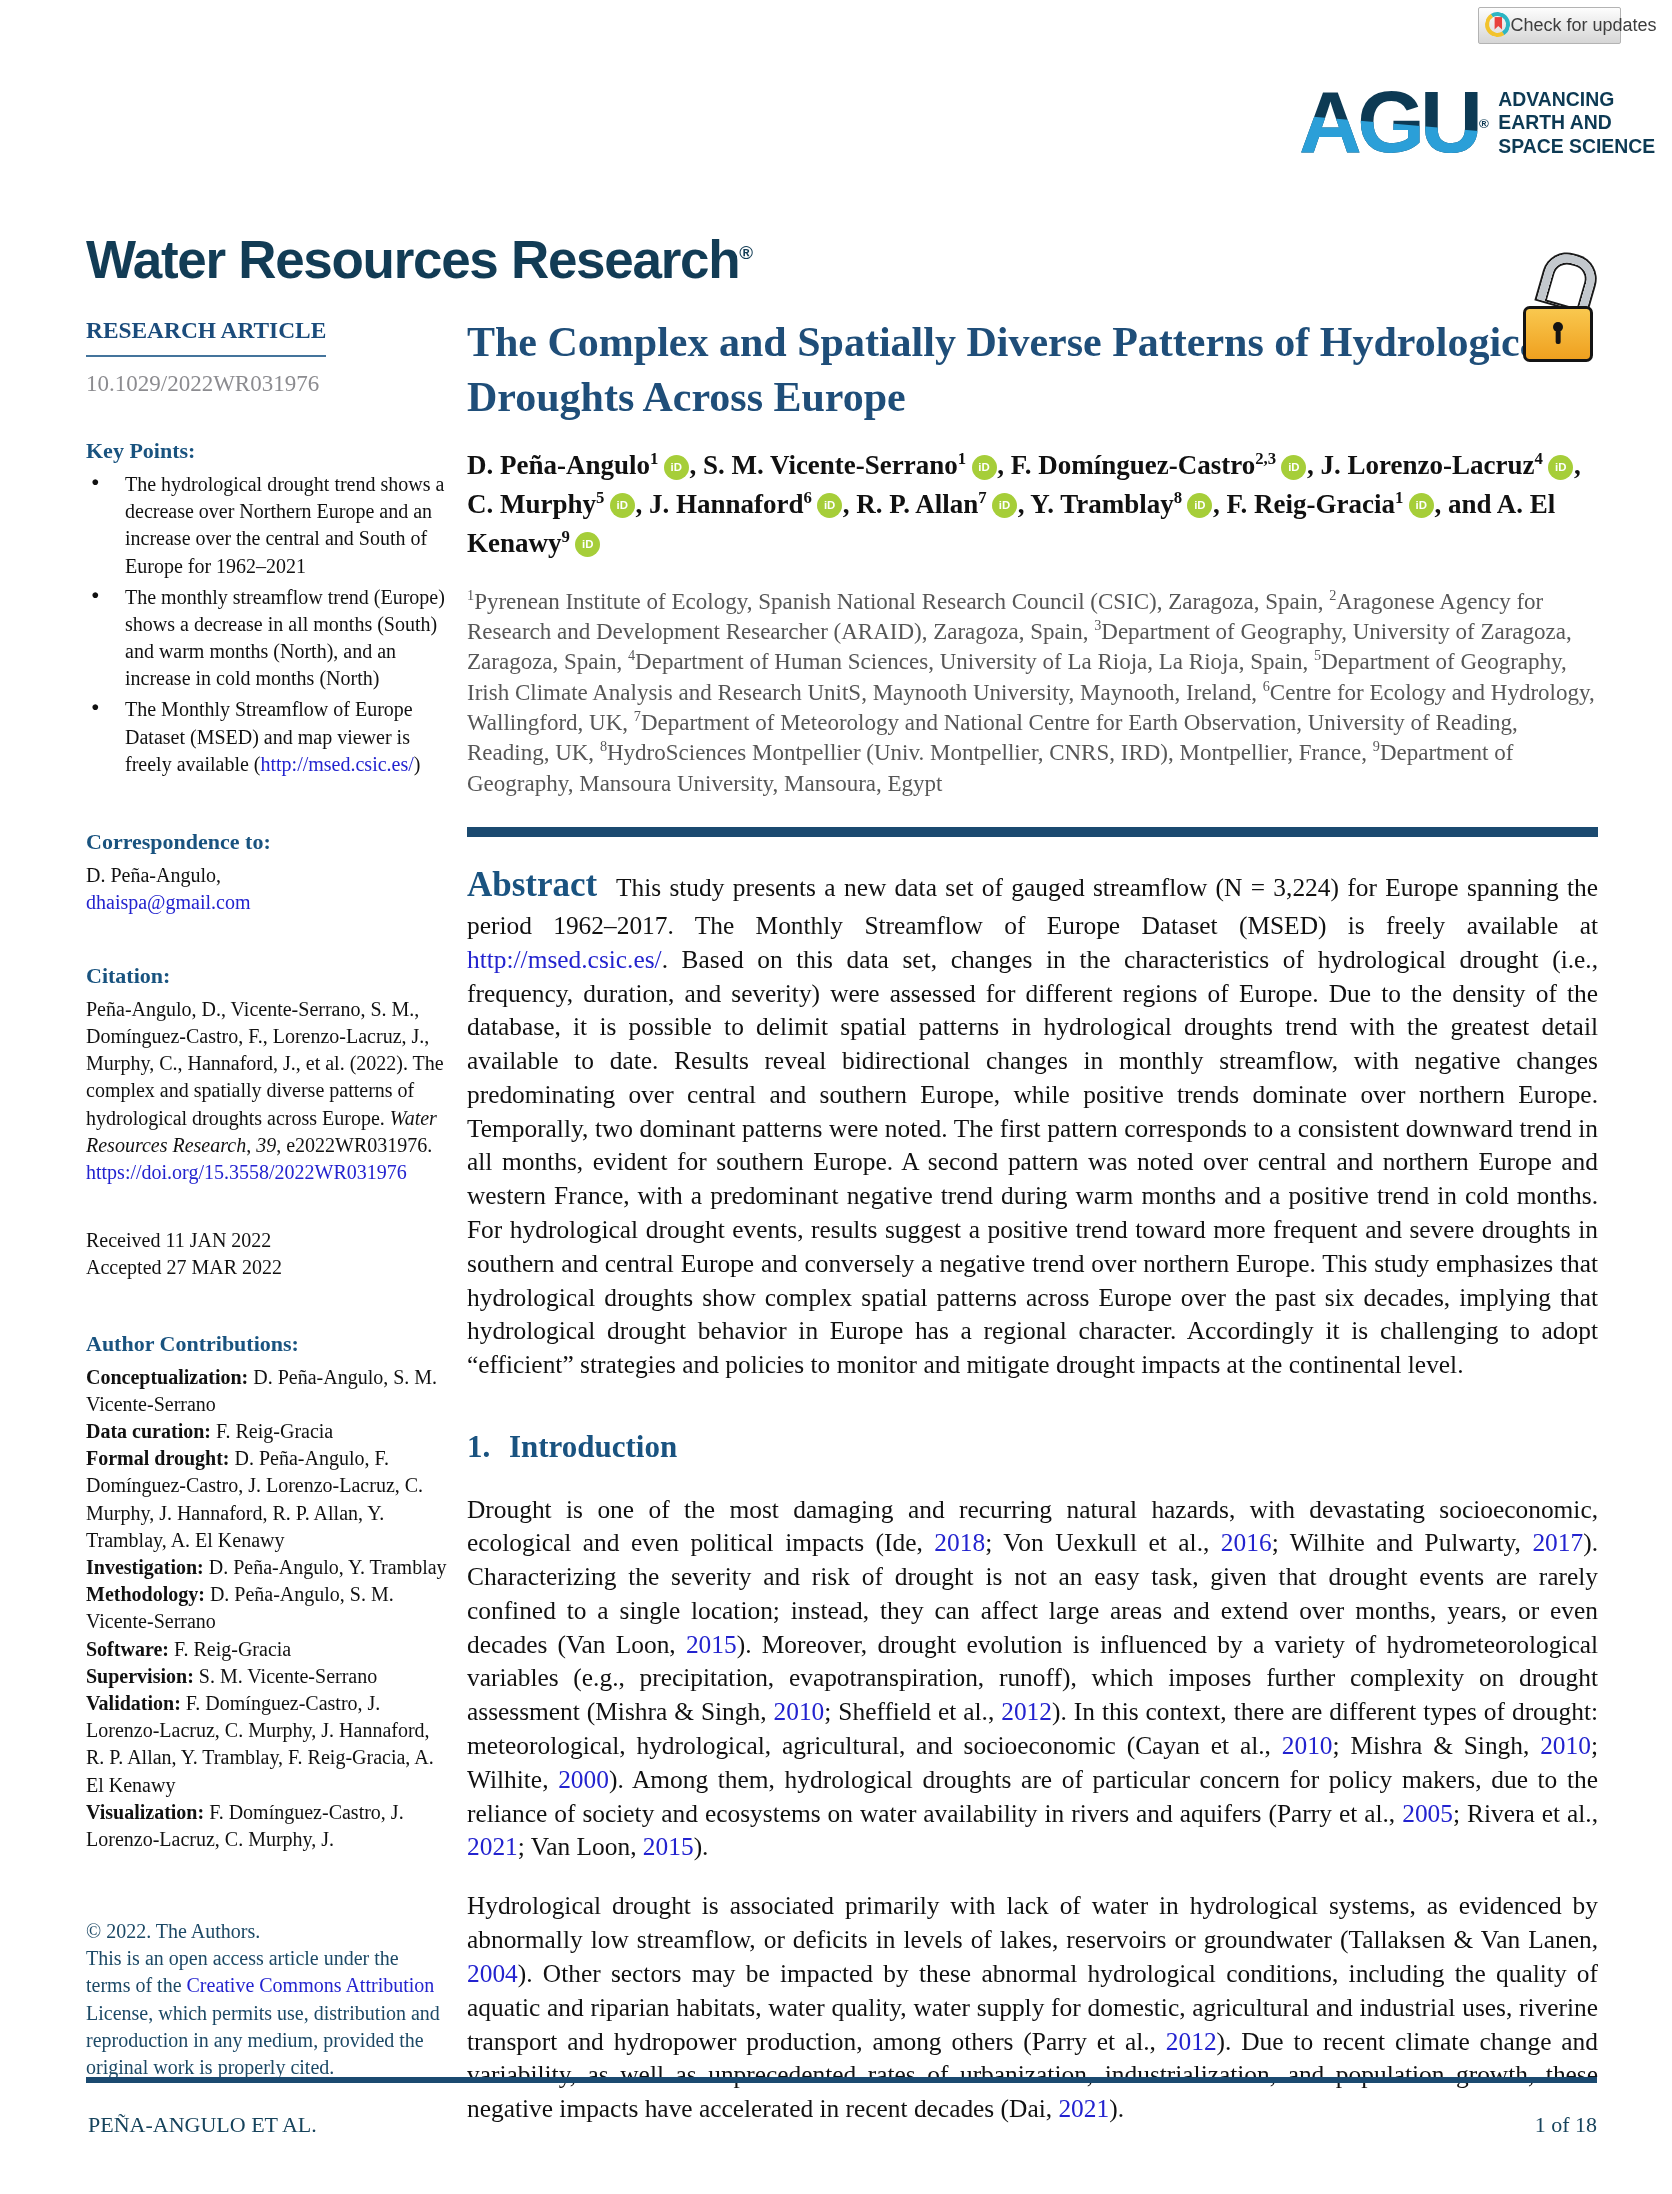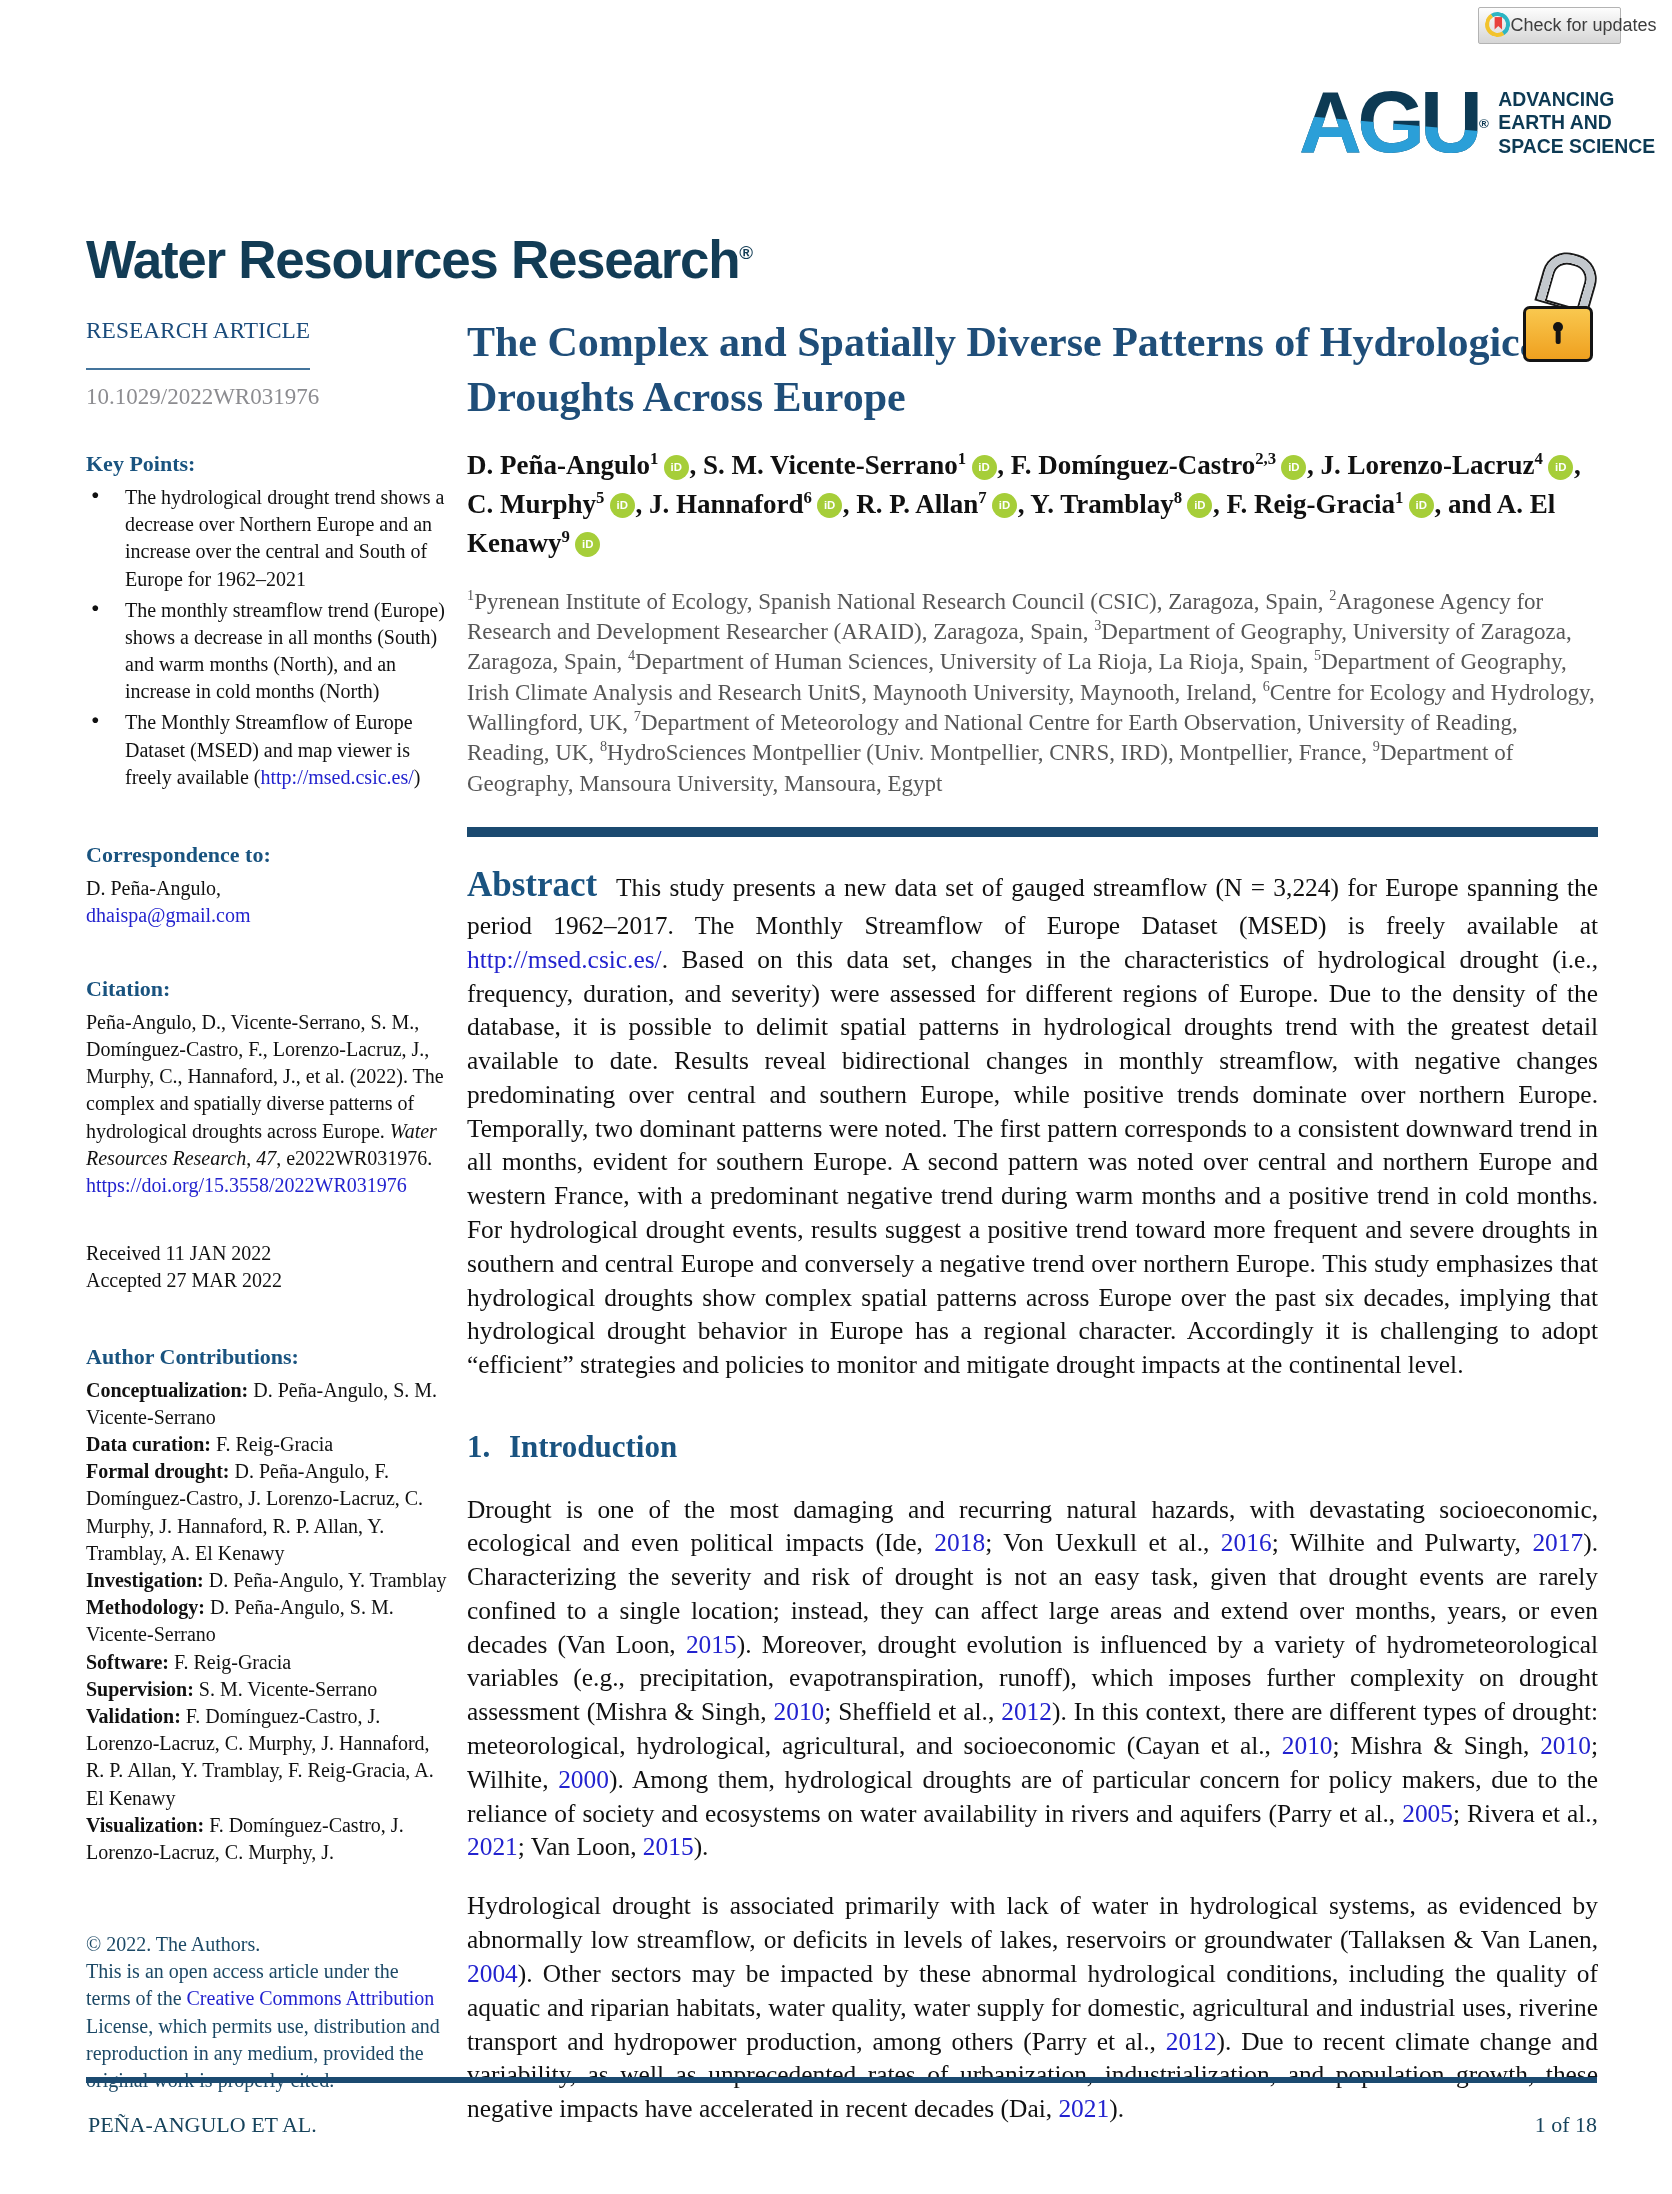--- a/index.html
+++ b/index.html
@@ -36,22 +36,22 @@
     font-size:19.4px;line-height:23.4px;padding-top:4px;}
   
   .masthead{position:absolute;top:229px;left:86px;font-family:"Liberation Sans","DejaVu Sans",sans-serif;
     font-weight:bold;font-size:53px;color:#123c55;letter-spacing:-1.3px;}
   .masthead .tm{font-size:18.7px;vertical-align:super;letter-spacing:0;}
   
   .content{position:absolute;top:315px;left:86px;width:1512px;display:flex;}
   .sidebar{width:361px;flex:none;font-size:20px;line-height:1.36;}
   .main{margin-left:20px;flex:1;font-size:25.4px;line-height:1.33;}
   
-  .article-type{display:inline-block;font-weight:normal;font-size:23.4px;color:#1b4c7c;
-    border-bottom:2.7px solid #44749c;padding-bottom:21px;}
+  .article-type{display:inline-block;font-weight:bold;font-size:23.4px;color:#1b4c7c;
+    border-bottom:2.7px solid #44749c;padding-bottom:8px;}
   .doi{color:#8c8c90;font-size:23px;margin-top:10.7px;}
   .sb-heading{font-weight:bold;color:#19537f;font-size:22px;margin:0 0 5.3px 0;}
   .kp{margin-top:37px;}
   .kp-list{margin:2.7px 0 0;padding:0;list-style:none;}
   .kp-item{position:relative;padding-left:39px;margin-bottom:4px;}
   .kp-item::before{content:"●";position:absolute;left:5.3px;top:2px;font-size:13.4px;color:#111;}
   .corr{margin-top:49px;}
   .cit{margin-top:44px;}
   .dates{margin-top:41px;}
   .contrib{margin-top:47px;}
@@ -130,21 +130,21 @@
     </div>
 
     <div class="corr">
       <div class="sb-heading">Correspondence to:</div>
       <div>D. Peña-Angulo,</div>
       <div><a class="lnk">dhaispa@gmail.com</a></div>
     </div>
 
     <div class="cit">
       <div class="sb-heading">Citation:</div>
-      <div>Peña-Angulo, D., Vicente-Serrano, S. M., Domínguez-Castro, F., Lorenzo-Lacruz, J., Murphy, C., Hannaford, J., et al. (2022). The complex and spatially diverse patterns of hydrological droughts across Europe. <i>Water Resources Research</i>, <i>47</i>, e2022WR031976. <a class="lnk">https://doi.org/15.3558/2022WR031976</a></div>
+      <div>Peña-Angulo, D., Vicente-Serrano, S. M., Domínguez-Castro, F., Lorenzo-Lacruz, J., Murphy, C., Hannaford, J., et al. (2022). The complex and spatially diverse patterns of hydrological droughts across Europe. <i>Water Resources Research</i>, <i>39</i>, e2022WR031976. <a class="lnk">https://doi.org/15.3558/2022WR031976</a></div>
     </div>
 
     <div class="dates">
       <div>Received 11 JAN 2022</div>
       <div>Accepted 27 MAR 2022</div>
     </div>
 
     <div class="contrib">
       <div class="sb-heading">Author Contributions:</div>
       <div class="contrib-entry"><b>Conceptualization:</b> <span>D. Peña-Angulo, S. M. Vicente-Serrano</span></div>

